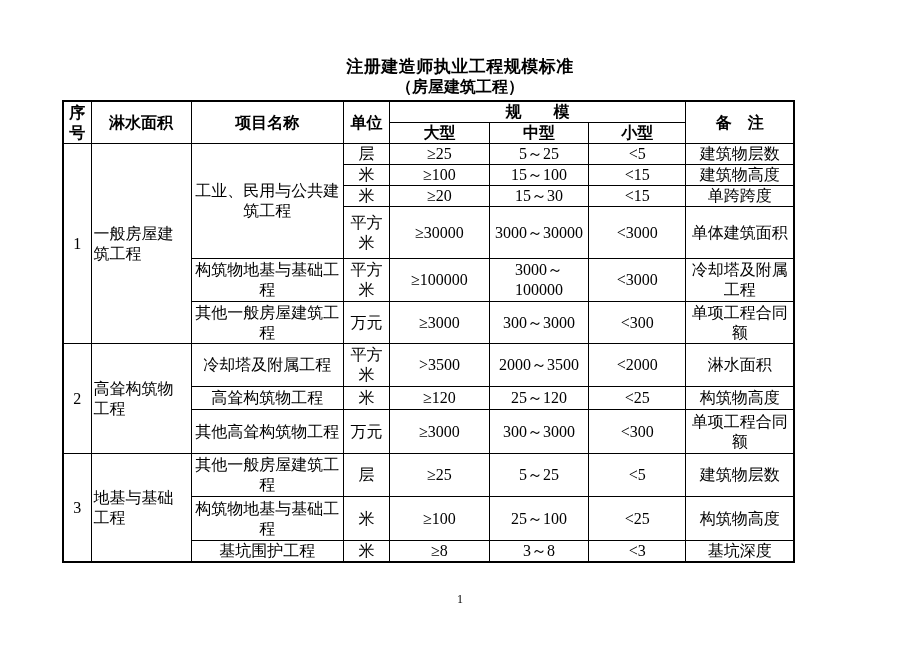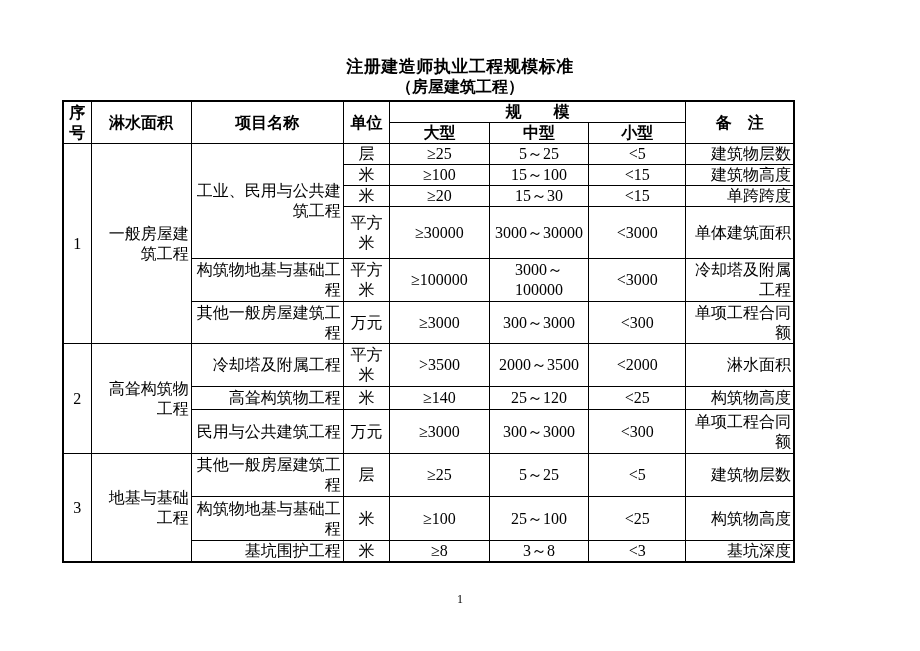--- a/index.html
+++ b/index.html
@@ -20,22 +20,22 @@
     margin:4px 12px 0 62px;border-collapse:collapse;table-layout:fixed;
     width:733px;border:2px solid #000;
   }
   table.std th, table.std td{
     border:1px solid #000;vertical-align:middle;
     font-size:16px;line-height:1.25;padding:0 2px;
     white-space:pre-line;overflow:hidden;
   }
   table.std th{font-weight:bold;text-align:center;padding:0 1px;}
   td.c{text-align:center;}
-  td.l{text-align:right;}
-  td.cat{text-align:right;padding:0 1px;}
+  td.l{text-align:center;}
+  td.cat{text-align:left;padding:0 1px;}
   tr.rh20{height:20px}  tr.rh21{height:21px}  tr.rh23{height:23px}
   tr.rh42{height:42px}  tr.rh43{height:43px}  tr.rh44{height:44px}
   tr.rh52{height:52px}
   .page-number{
     position:absolute;left:0;top:592px;width:920px;
     text-align:center;font-size:12px;
   }
 </style>
 </head>
 <body>
@@ -127,27 +127,27 @@
       <td class="l">冷却塔及附属工程</td>
       <td class="c">平方米</td>
       <td class="c">&gt;3500</td>
       <td class="c">2000～3500</td>
       <td class="c">&lt;2000</td>
       <td class="l">淋水面积</td>
     </tr>
     <tr class="rh23">
       <td class="l">高耸构筑物工程</td>
       <td class="c">米</td>
-      <td class="c">≥140</td>
+      <td class="c">≥120</td>
       <td class="c">25～120</td>
       <td class="c">&lt;25</td>
       <td class="l">构筑物高度</td>
     </tr>
     <tr class="rh44">
-      <td class="l">民用与公共建筑工程</td>
+      <td class="l">其他高耸构筑物工程</td>
       <td class="c">万元</td>
       <td class="c">≥3000</td>
       <td class="c">300～3000</td>
       <td class="c">&lt;300</td>
       <td class="l">单项工程合同额</td>
     </tr>
 
     <tr class="rh43">
       <td class="c" rowspan="3">3</td>
       <td class="cat" rowspan="3">地基与基础工程</td>

